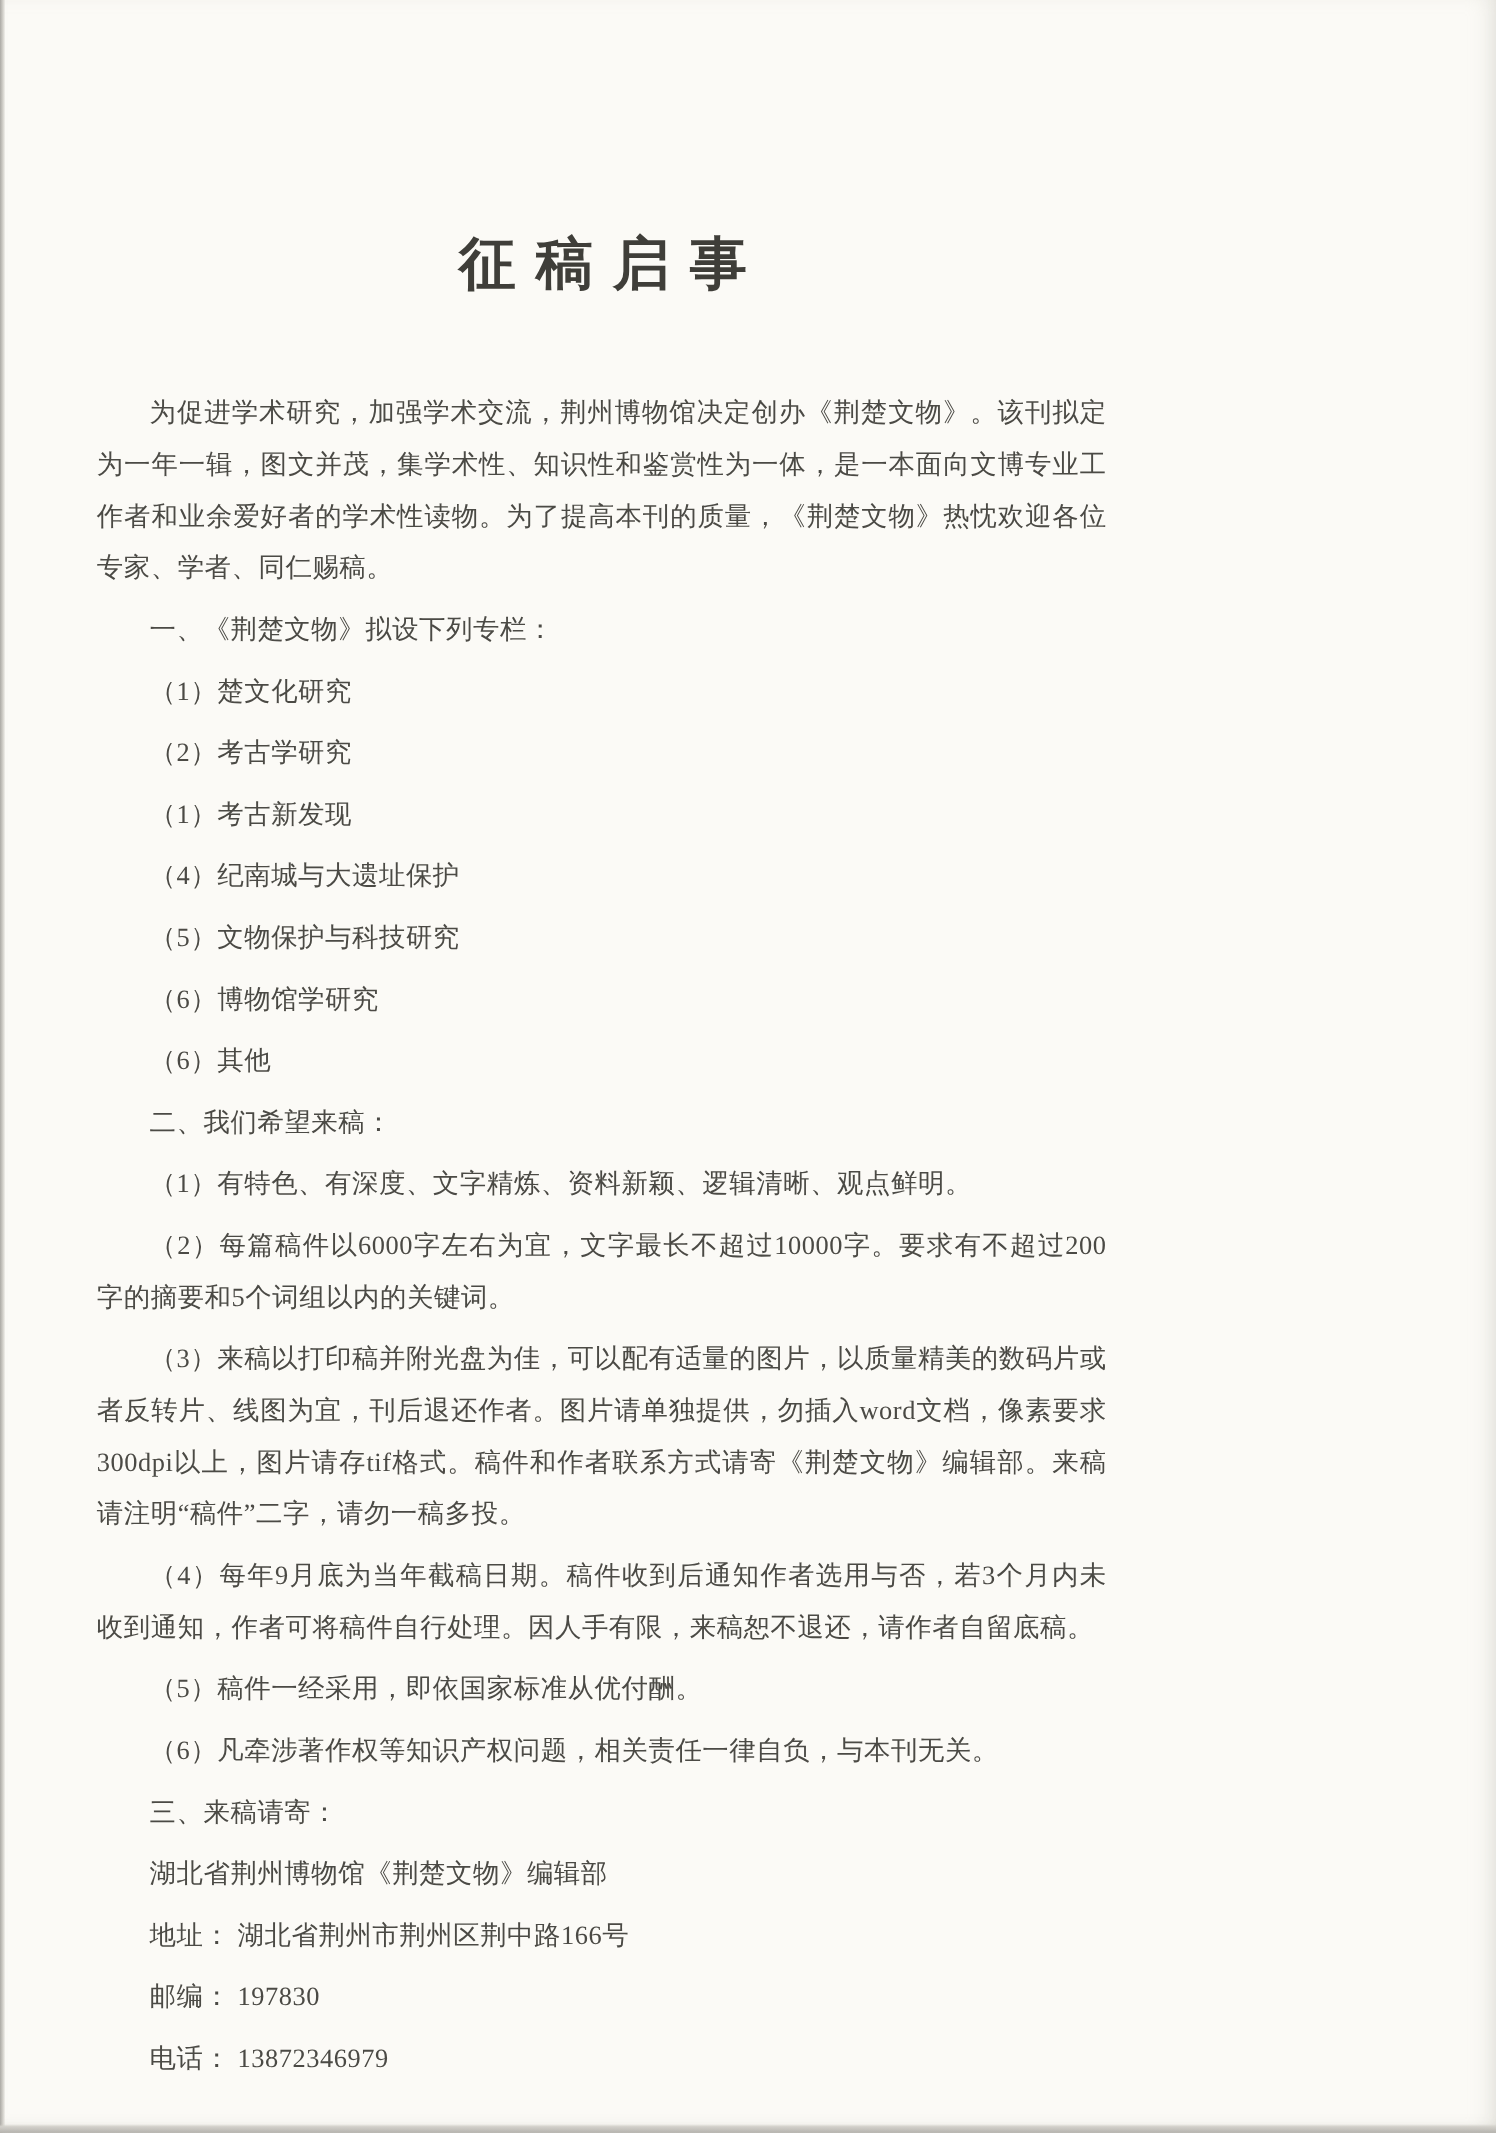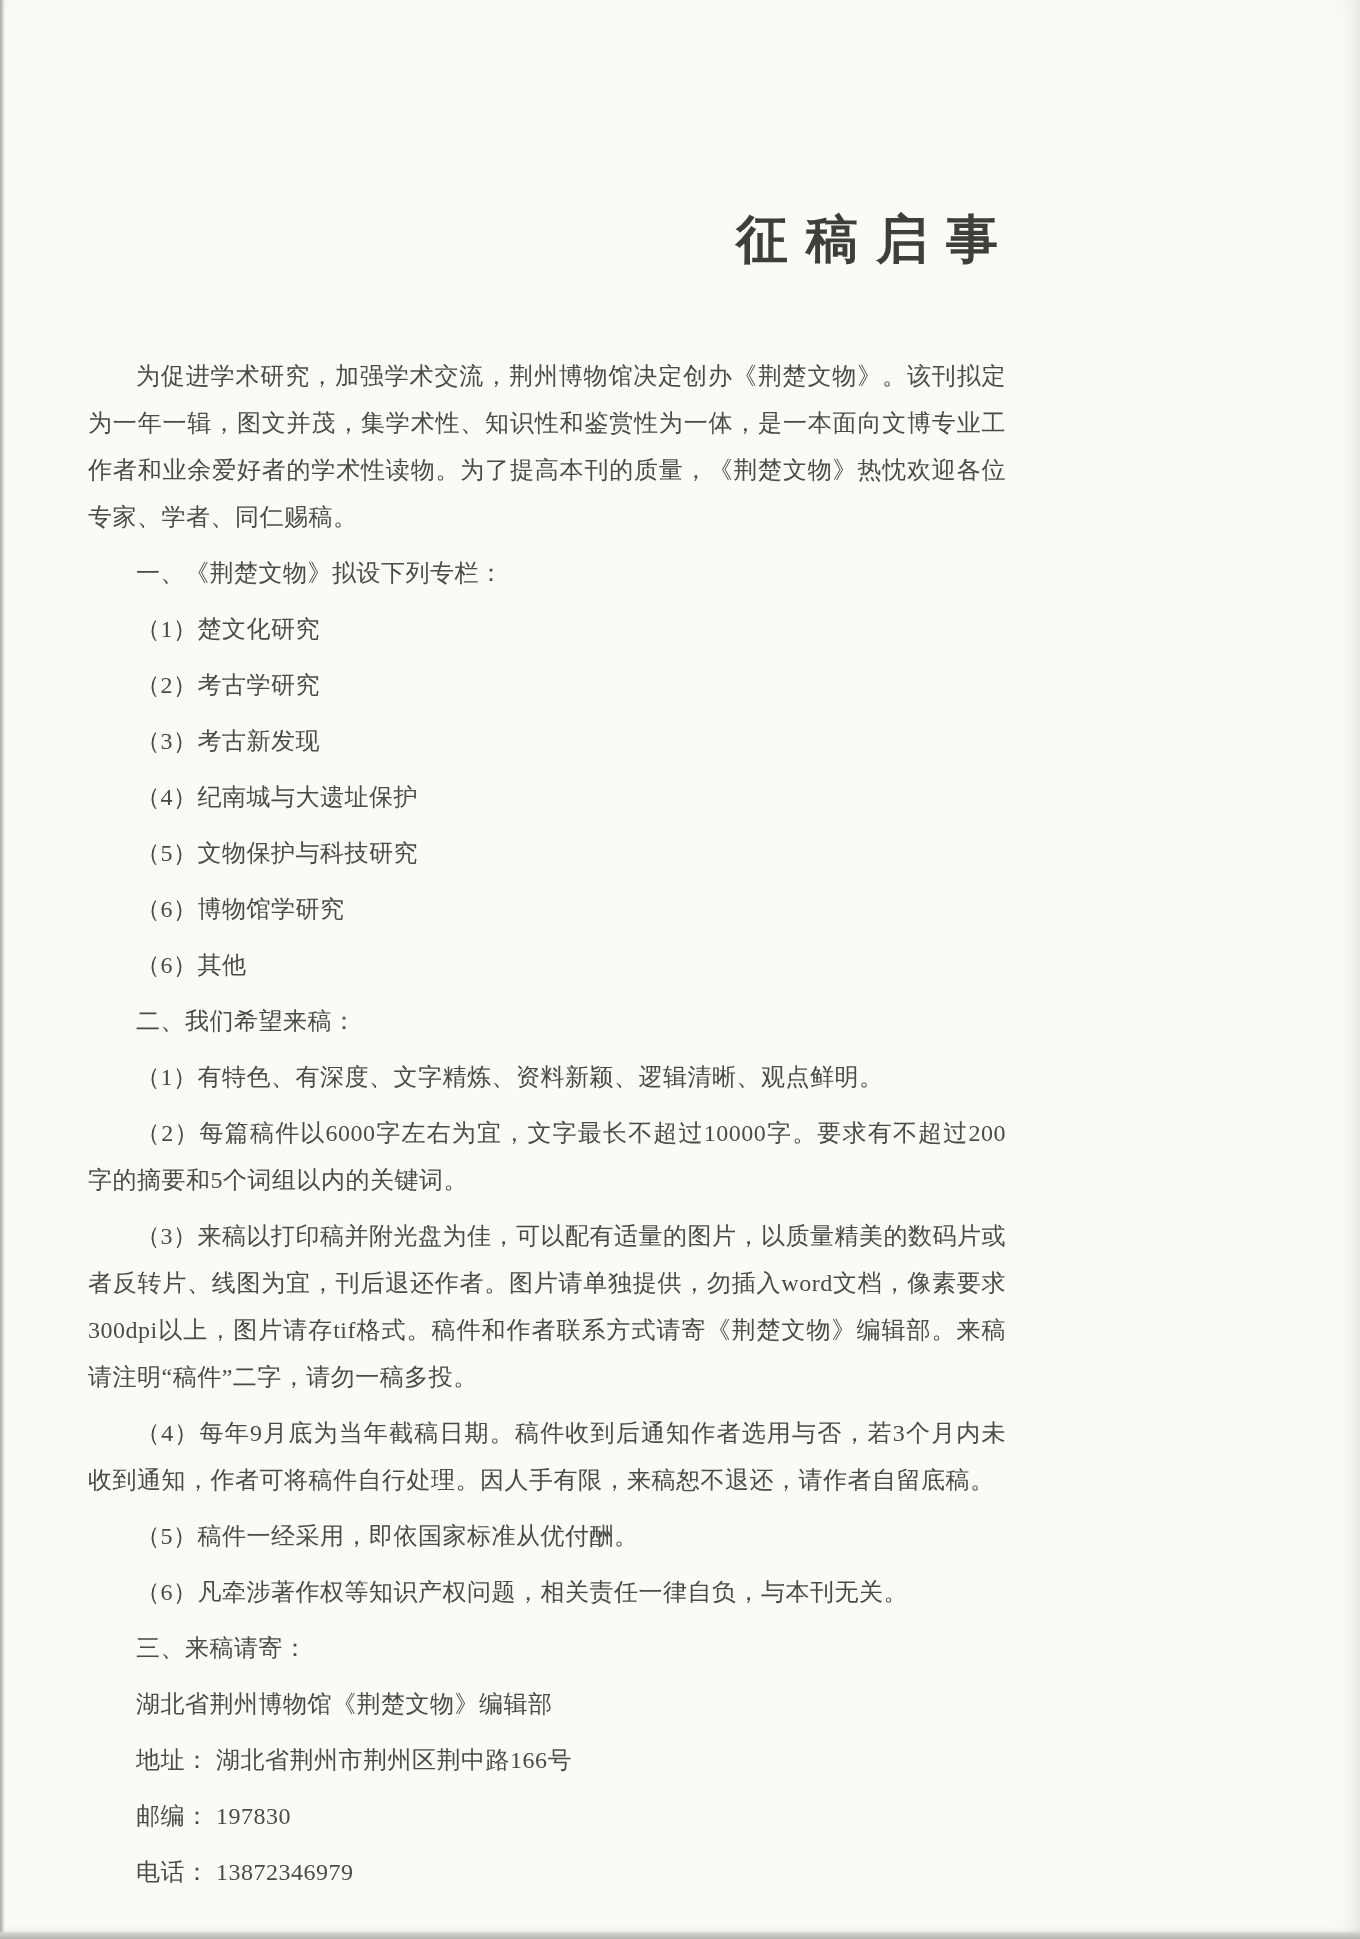--- a/index.html
+++ b/index.html
@@ -18,21 +18,21 @@
   }
   .edge-bottom{
     position:absolute;left:0;bottom:0;width:100%;height:8px;
     background:linear-gradient(0deg,#b4b2ad 0%,#d2d0ca 70%,rgba(210,208,202,0) 100%);
   }
   .doc-title{
     margin:205px 0 0 0;
     padding:0;
     width:918px;
     margin-left:98px;
-    text-align:right;
+    text-align:center;
     font-size:52px;
     font-weight:bold;
     letter-spacing:18px;
     color:#3f3e39;
   }
   .content{
     width:918px;
     margin:78px 0 0 88px;
   }
   .para{
@@ -52,21 +52,21 @@
   <div class="edge-left"></div>
   <div class="edge-bottom"></div>
 
   <h1 class="doc-title">征稿启事</h1>
 
   <div class="content">
     <p class="para">为促进学术研究，加强学术交流，荆州博物馆决定创办《荆楚文物》。该刊拟定为一年一辑，图文并茂，集学术性、知识性和鉴赏性为一体，是一本面向文博专业工作者和业余爱好者的学术性读物。为了提高本刊的质量，《荆楚文物》热忱欢迎各位专家、学者、同仁赐稿。</p>
     <p class="para">一、《荆楚文物》拟设下列专栏：</p>
     <p class="para">（1）楚文化研究</p>
     <p class="para">（2）考古学研究</p>
-    <p class="para">（3）考古新发现</p>
+    <p class="para">（1）考古新发现</p>
     <p class="para">（4）纪南城与大遗址保护</p>
     <p class="para">（5）文物保护与科技研究</p>
     <p class="para">（6）博物馆学研究</p>
     <p class="para">（6）其他</p>
     <p class="para">二、我们希望来稿：</p>
     <p class="para">（1）有特色、有深度、文字精炼、资料新颖、逻辑清晰、观点鲜明。</p>
     <p class="para">（2）每篇稿件以6000字左右为宜，文字最长不超过10000字。要求有不超过200字的摘要和5个词组以内的关键词。</p>
     <p class="para">（3）来稿以打印稿并附光盘为佳，可以配有适量的图片，以质量精美的数码片或者反转片、线图为宜，刊后退还作者。图片请单独提供，勿插入word文档，像素要求300dpi以上，图片请存tif格式。稿件和作者联系方式请寄《荆楚文物》编辑部。来稿请注明“稿件”二字，请勿一稿多投。</p>
     <p class="para">（4）每年9月底为当年截稿日期。稿件收到后通知作者选用与否，若3个月内未收到通知，作者可将稿件自行处理。因人手有限，来稿恕不退还，请作者自留底稿。</p>
     <p class="para">（5）稿件一经采用，即依国家标准从优付酬。</p>

